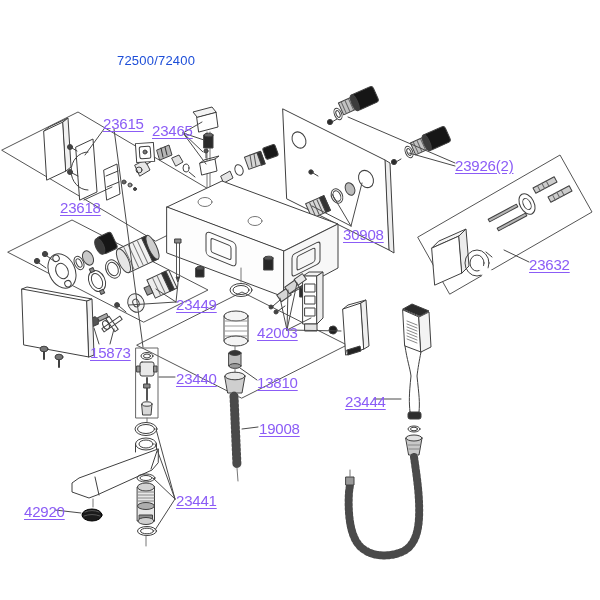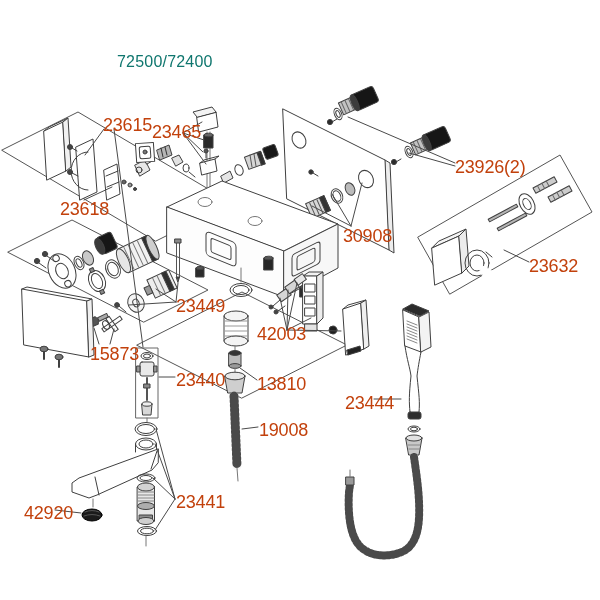--- a/index.html
+++ b/index.html
@@ -1,22 +1,22 @@
 <!DOCTYPE html>
 <html><head>
 <meta charset="utf-8">
 <style>
   html,body{margin:0;padding:0;background:#fff;}
   .stage{position:relative;width:600px;height:600px;background:#fff;overflow:hidden;
          font-family:"Liberation Sans", sans-serif;}
   .stage svg{position:absolute;left:0;top:0;}
-  .diagram-title{position:absolute;left:117px;top:53px;font-size:16px;color:#0f766e;
+  .diagram-title{position:absolute;left:117px;top:53px;font-size:13px;color:#1d4ed8;
          letter-spacing:0.2px;white-space:nowrap;}
-  .part-label{position:absolute;font-size:18px;letter-spacing:-0.2px;color:#c2410c;
-         text-underline-offset:2px;white-space:nowrap;cursor:pointer;}
+  .part-label{position:absolute;font-size:15px;letter-spacing:-0.2px;color:#8b5cf6;
+         text-decoration:underline;text-underline-offset:2px;white-space:nowrap;cursor:pointer;}
 </style>
 </head>
 <body>
 
 <div class="stage">
 
 <svg width="600" height="600" viewBox="0 0 600 600" fill="none" stroke="#404040" stroke-width="1" stroke-linejoin="round" stroke-linecap="round">
 
   <g stroke="#555">
     <polygon points="2,150 78,112 232,203 156,241"></polygon>

